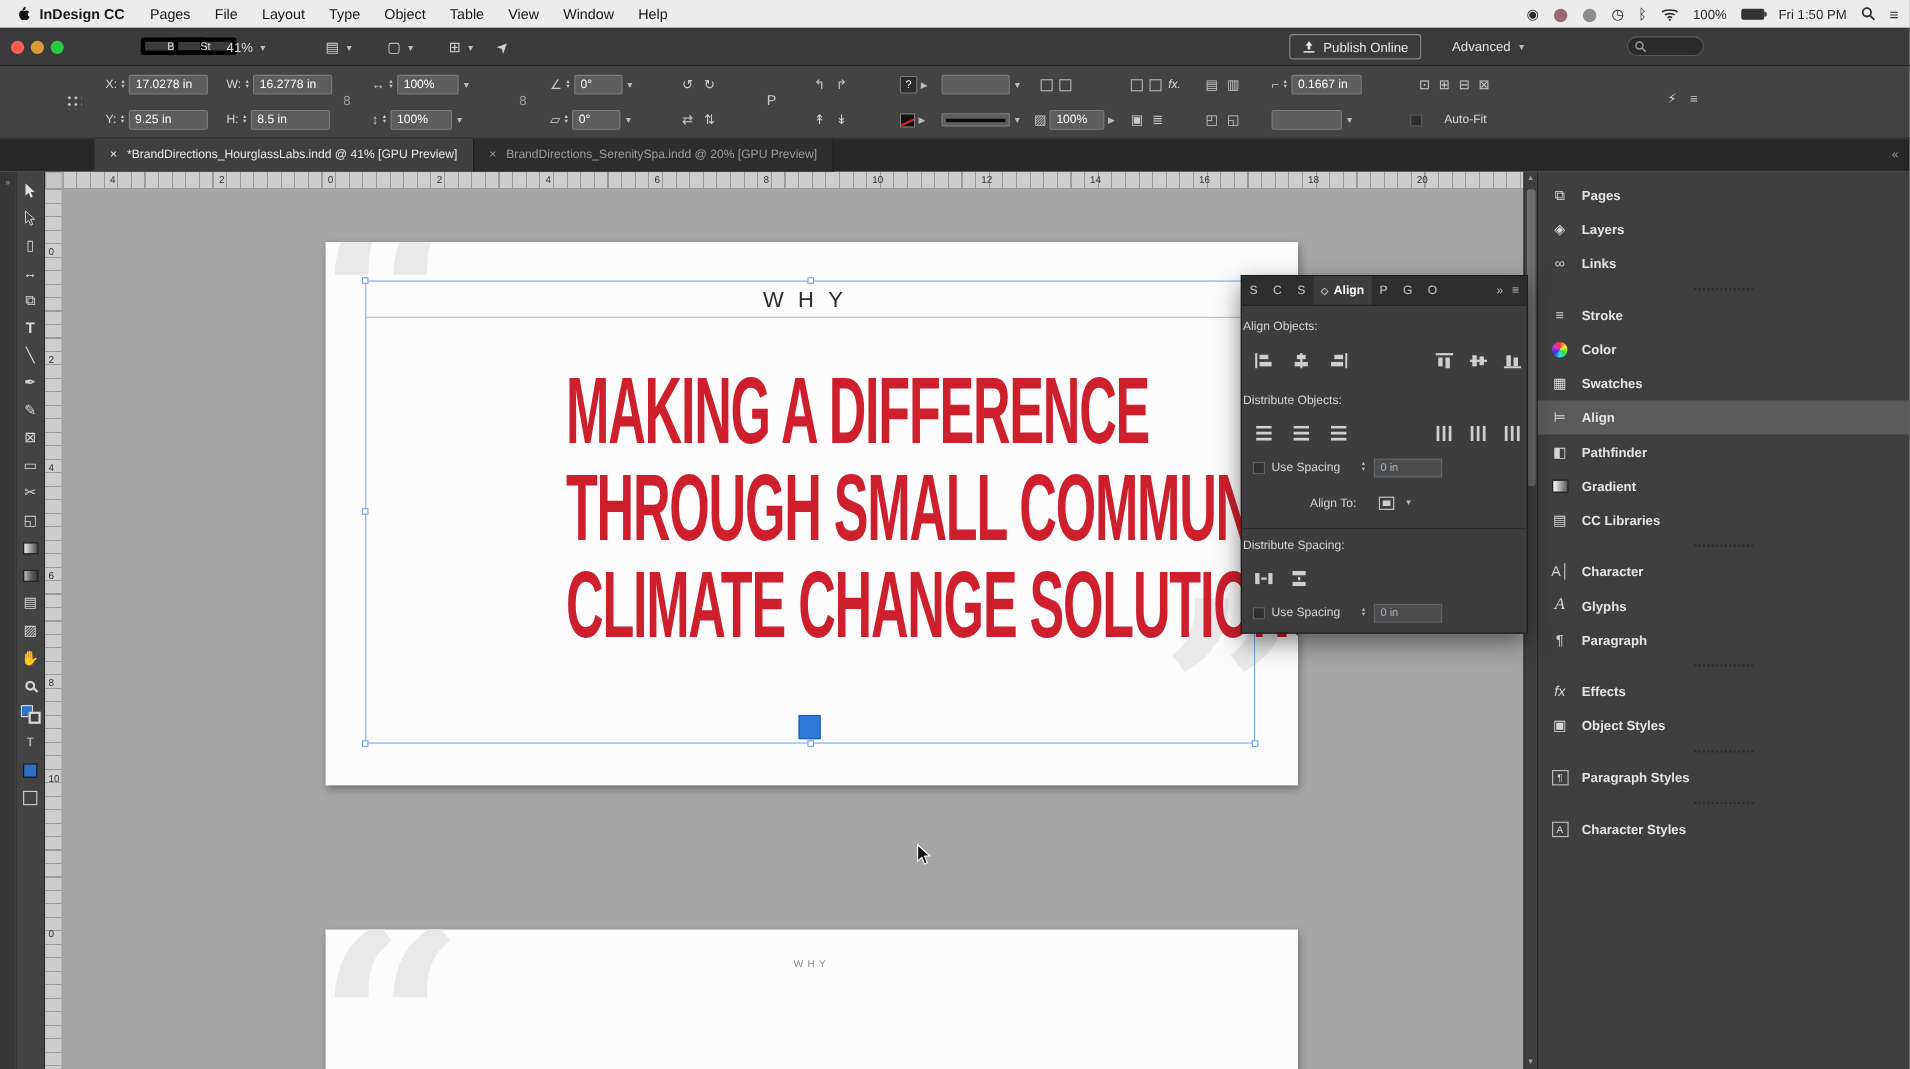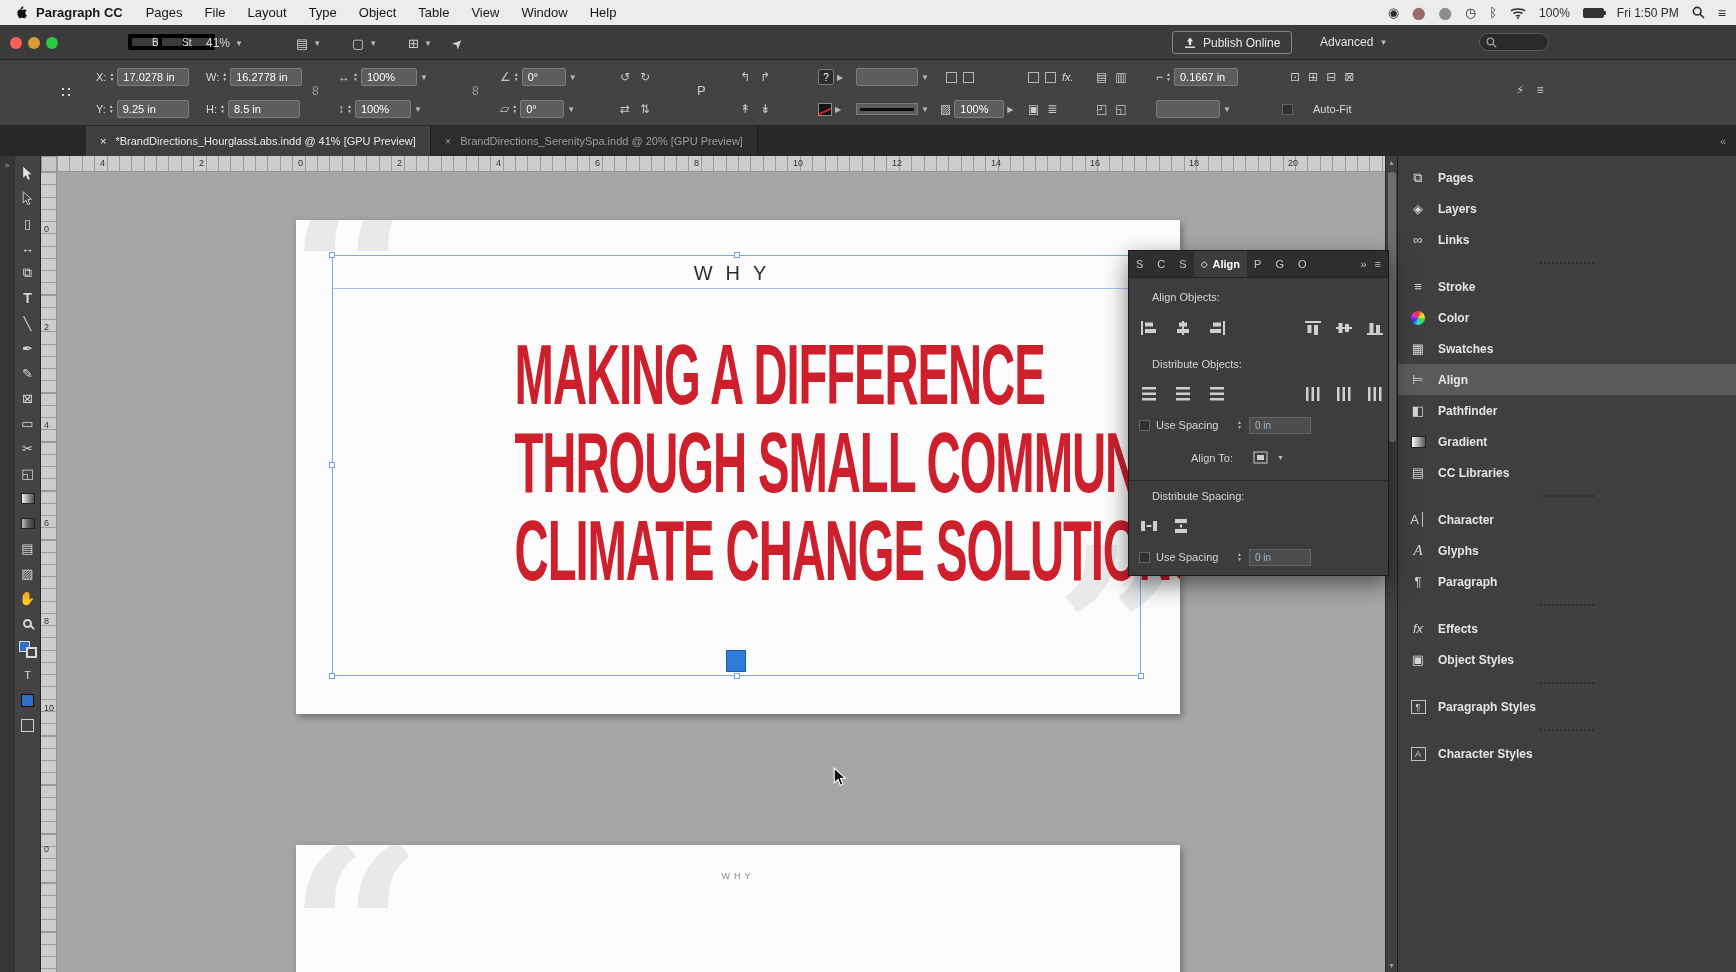--- a/index.html
+++ b/index.html
@@ -132,40 +132,40 @@
 
 
 #alignpanel{position:absolute;left:1128px;top:250px;width:261px;height:326px;background:#3d3d3d;
  border:1px solid #1b1b1b;box-shadow:0 8px 22px rgba(0,0,0,.5);z-index:60}
 #ap-tabs{height:27px;background:#2e2e2e;display:flex;align-items:stretch;font-size:11px;color:#c6c6c6;
  border-bottom:1px solid #242424}
 .aptab{display:flex;align-items:center;padding:0 7px}
 .aptabA{background:#3d3d3d;color:#fff;font-weight:bold;gap:5px}
 #ap-tright{margin-left:auto;display:flex;align-items:center;gap:8px;padding-right:7px;color:#bdbdbd}
 #ap-body{position:relative;height:297px;font-size:11px;color:#d4d4d4}
-.aplbl{position:absolute;left:23px;white-space:nowrap}
+.aplbl{position:absolute;left:1px;white-space:nowrap}
 .apico{position:absolute;width:28px;height:20px;display:flex;align-items:center;justify-content:center}
 .apico svg{display:block}
 .apfield{position:absolute;height:17px;background:#4c4c4c;border:1px solid #646464;color:#9fb6cb;
  font-size:10px;display:flex;align-items:center;padding:0 5px}
 .apchk{position:absolute;width:11px;height:11px;background:#2f2f2f;border:1px solid #636363}
 .apdiv{position:absolute;left:0;right:0;border-top:1px solid #2a2a2a}
 .apstp{position:absolute;display:inline-flex;flex-direction:column;font-size:5px;color:#b9b9b9;line-height:5px}
 </style>
 </head>
 <body>
 
 <div id="menubar">
   <span style="display:flex;align-items:center">
     <svg width="13" height="15" viewBox="0 0 16 18" fill="#111">
       <path d="M11.5 1.3c-.9.1-2 .7-2.6 1.5-.5.7-1 1.7-.8 2.7 1 .1 2.1-.5 2.7-1.3.6-.8.9-1.8.7-2.9z"></path>
       <path d="M13.9 9.6c0-1.8 1.5-2.7 1.6-2.8-.9-1.3-2.2-1.4-2.7-1.5-1.1-.1-2.2.7-2.8.7-.6 0-1.4-.7-2.4-.6-1.2 0-2.3.7-2.9 1.8-1.3 2.2-.3 5.4.9 7.2.6.9 1.3 1.8 2.2 1.8.9 0 1.3-.6 2.4-.6 1.1 0 1.4.6 2.4.6 1 0 1.6-.9 2.2-1.8.7-1 1-2 1-2.1-.1 0-1.9-.7-1.9-2.7z"></path>
     </svg>
   </span>
-  <span class="menu appname">Paragraph CC</span>
+  <span class="menu appname">InDesign CC</span>
   <span class="menu">Pages</span>
   <span class="menu">File</span>
   <span class="menu">Layout</span>
   <span class="menu">Type</span>
   <span class="menu">Object</span>
   <span class="menu">Table</span>
   <span class="menu">View</span>
   <span class="menu">Window</span>
   <span class="menu">Help</span>
   <span class="mright">

